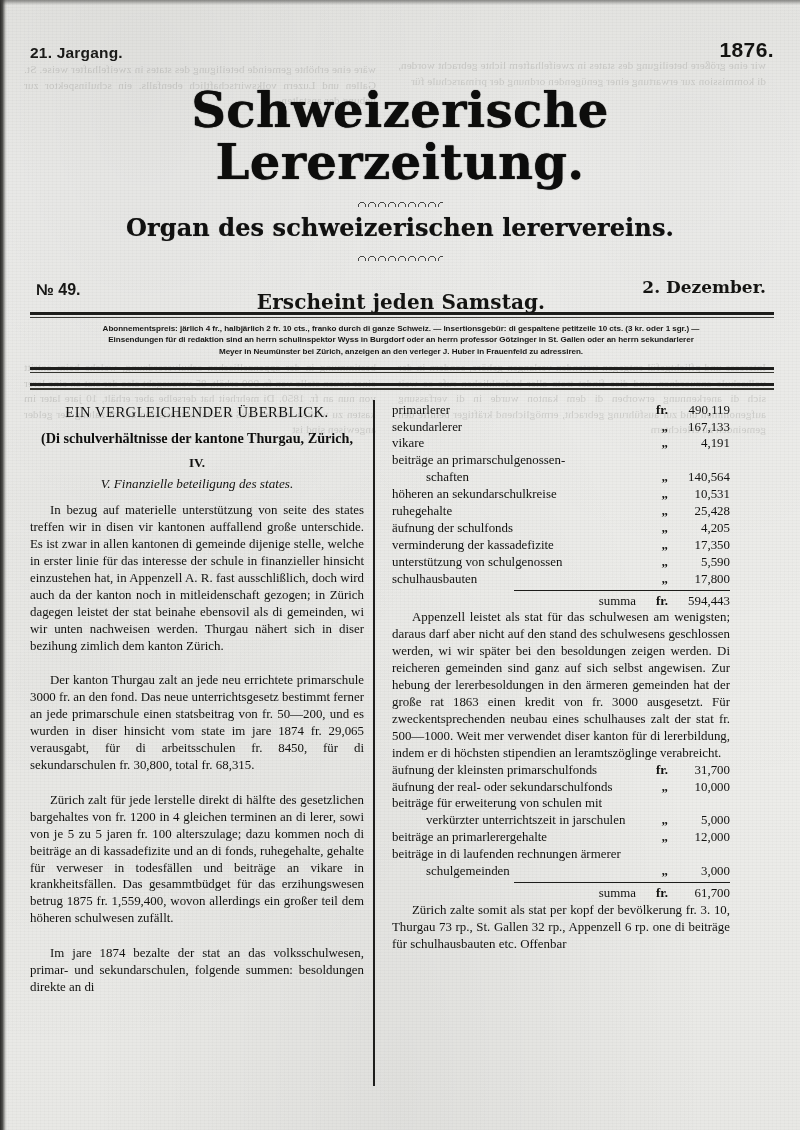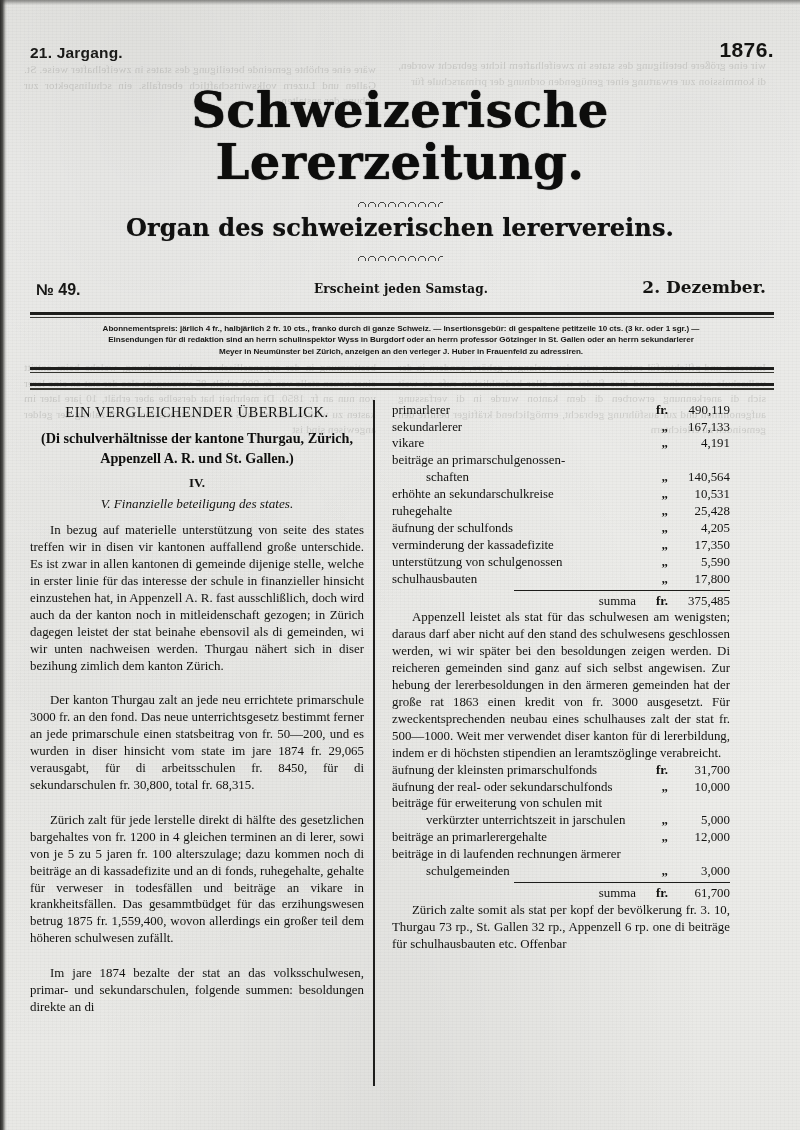--- a/index.html
+++ b/index.html
@@ -87,23 +87,23 @@
     font-weight:bold;font-size:24px;letter-spacing:.1px;color:#111110;
     text-shadow:0 0 .7px rgba(0,0,0,.6);
   }
   .issueline{position:relative;height:30px;margin:14px 34px 0 36px;}
   .issue-no{
     position:absolute;left:0;top:6px;
     font-family:"Liberation Sans","DejaVu Sans",sans-serif;
     font-weight:bold;font-size:16px;color:#171715;
   }
   .issue-mid{
-    position:absolute;left:0;right:0;top:7px;text-align:center;
+    position:absolute;left:0;right:0;top:15px;text-align:center;
     font-family:"DejaVu Serif","Liberation Serif",serif;
-    font-weight:bold;font-size:12px;color:#141412;
+    font-weight:bold;font-size:20px;color:#141412;
     letter-spacing:.1px;
   }
   .issue-date{
     position:absolute;right:0;top:2px;
     font-family:"DejaVu Serif","Liberation Serif",serif;
     font-weight:bold;font-size:17px;color:#141412;
   }
   
   .rule-thick{height:3px;background:#1c1c1a;margin:7px 26px 0 30px;}
   .rule-thin{height:1px;background:#3a3a37;margin:2px 26px 0 30px;}
@@ -223,21 +223,20 @@
   <div class="rule-dbl-top"></div>
   <div class="rule-dbl-bot"></div>
 
   <div class="cols">
     <div class="divider"></div>
 
     <div class="col left">
       <div class="h-article">EIN VERGLEICHENDER ÜBERBLICK.</div>
       <div class="h-sub">
         <div>(Di schulverhältnisse der kantone Thurgau, Zürich,</div>
-        <div>Appenzell A. R. und St. Gallen.)</div>
       </div>
       <div class="h-num">IV.</div>
       <div class="h-section">V. Finanzielle beteiligung des states.</div>
 
       <p class="para">In bezug auf materielle unterstützung von seite des states treffen wir in disen vir kantonen auffallend große unterschide. Es ist zwar in allen kantonen di gemeinde dijenige stelle, welche in erster linie für das interesse der schule in finanzieller hinsicht einzustehen hat, in Appenzell A. R. fast ausschlißlich, doch wird auch da der kanton noch in mitleidenschaft gezogen; in Zürich dagegen leistet der stat beinahe ebensovil als di gemeinden, wi wir unten nachweisen werden. Thurgau nähert sich in diser bezihung zimlich dem kanton Zürich.</p>
       <p class="para">Der kanton Thurgau zalt an jede neu errichtete primarschule 3000 fr. an den fond. Das neue unterrichtsgesetz bestimmt ferner an jede primarschule einen statsbeitrag von fr. 50—200, und es wurden in diser hinsicht vom state im jare 1874 fr. 29,065 verausgabt, für di arbeitsschulen fr. 8450, für di sekundarschulen fr. 30,800, total fr. 68,315.</p>
       <p class="para">Zürich zalt für jede lerstelle direkt di hälfte des gesetzlichen bargehaltes von fr. 1200 in 4 gleichen terminen an di lerer, sowi von je 5 zu 5 jaren fr. 100 alterszulage; dazu kommen noch di beiträge an di kassadefizite und an di fonds, ruhegehalte, gehalte für verweser in todesfällen und beiträge an vikare in krankheitsfällen. Das gesammtbüdget für das erzihungswesen betrug 1875 fr. 1,559,400, wovon allerdings ein großer teil dem höheren schulwesen zufällt.</p>
       <p class="para">Im jare 1874 bezalte der stat an das volksschulwesen, primar- und sekundarschulen, folgende summen: besoldungen direkte an di</p>
     </div>
 
@@ -264,21 +263,21 @@
               <td class="lbl">beiträge an primarschulgenossen-</td>
               <td class="unit ditto"></td>
               <td class="amt"></td>
             </tr>
             <tr>
               <td class="lbl ind">schaften</td>
               <td class="unit ditto">„</td>
               <td class="amt">140,564</td>
             </tr>
             <tr>
-              <td class="lbl">erhöhte an sekundarschulkreise</td>
+              <td class="lbl">höheren an sekundarschulkreise</td>
               <td class="unit ditto">„</td>
               <td class="amt">10,531</td>
             </tr>
             <tr>
               <td class="lbl">ruhegehalte</td>
               <td class="unit ditto">„</td>
               <td class="amt">25,428</td>
             </tr>
             <tr>
               <td class="lbl">äufnung der schulfonds</td>
@@ -301,21 +300,21 @@
               <td class="amt">17,800</td>
             </tr>
           </tbody>
       </table>
       <div class="sumline"></div>
       <table class="fin">
         <tbody>
           <tr class="summa">
             <td class="lbl">summa</td>
             <td class="unit">fr.</td>
-            <td class="amt">375,485</td>
+            <td class="amt">594,443</td>
           </tr>
         </tbody>
       </table>
 
       <p class="para">Appenzell leistet als stat für das schulwesen am wenigsten; daraus darf aber nicht auf den stand des schulwesens geschlossen werden, wi wir später bei den besoldungen zeigen werden. Di reicheren gemeinden sind ganz auf sich selbst angewisen. Zur hebung der lererbesoldungen in den ärmeren gemeinden hat der große rat 1863 einen kredit von fr. 3000 ausgesetzt. Für zweckentsprechenden neubau eines schulhauses zalt der stat fr. 500—1000. Weit mer verwendet diser kanton für di lererbildung, indem er di höchsten stipendien an leramtszöglinge verabreicht.</p>
 
       <table class="fin">
         <tbody>
             <tr>
               <td class="lbl">äufnung der kleinsten primarschulfonds</td>

